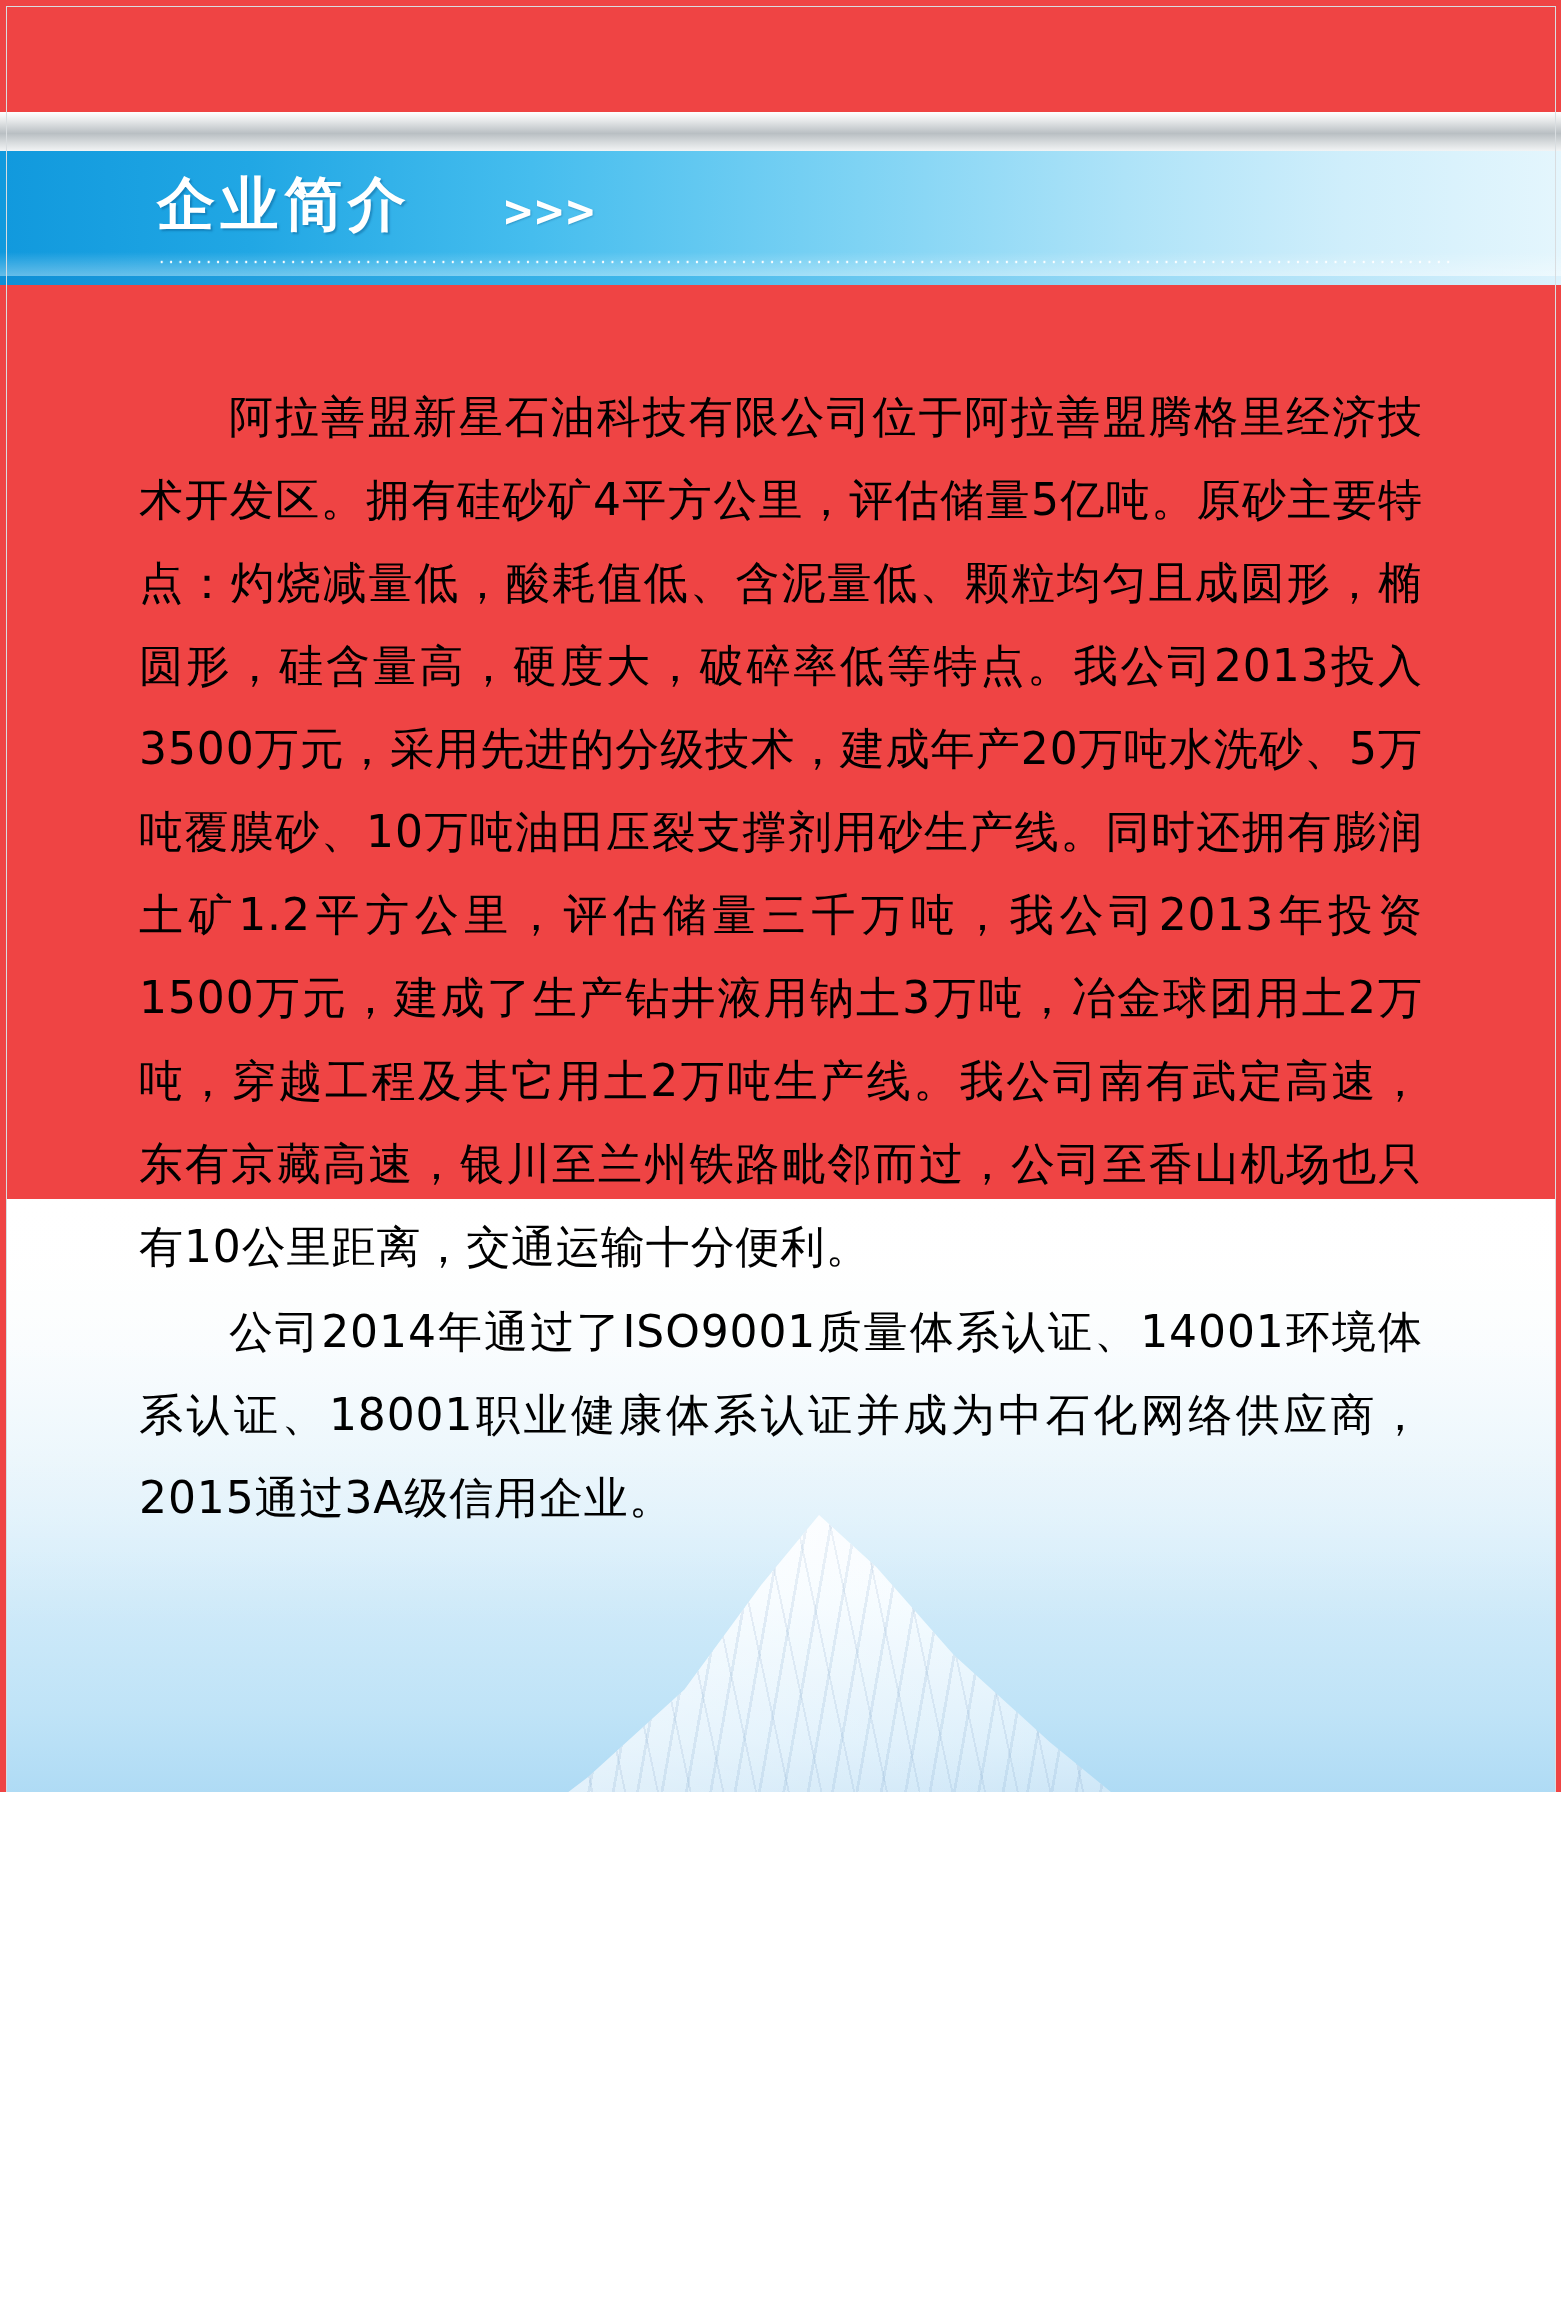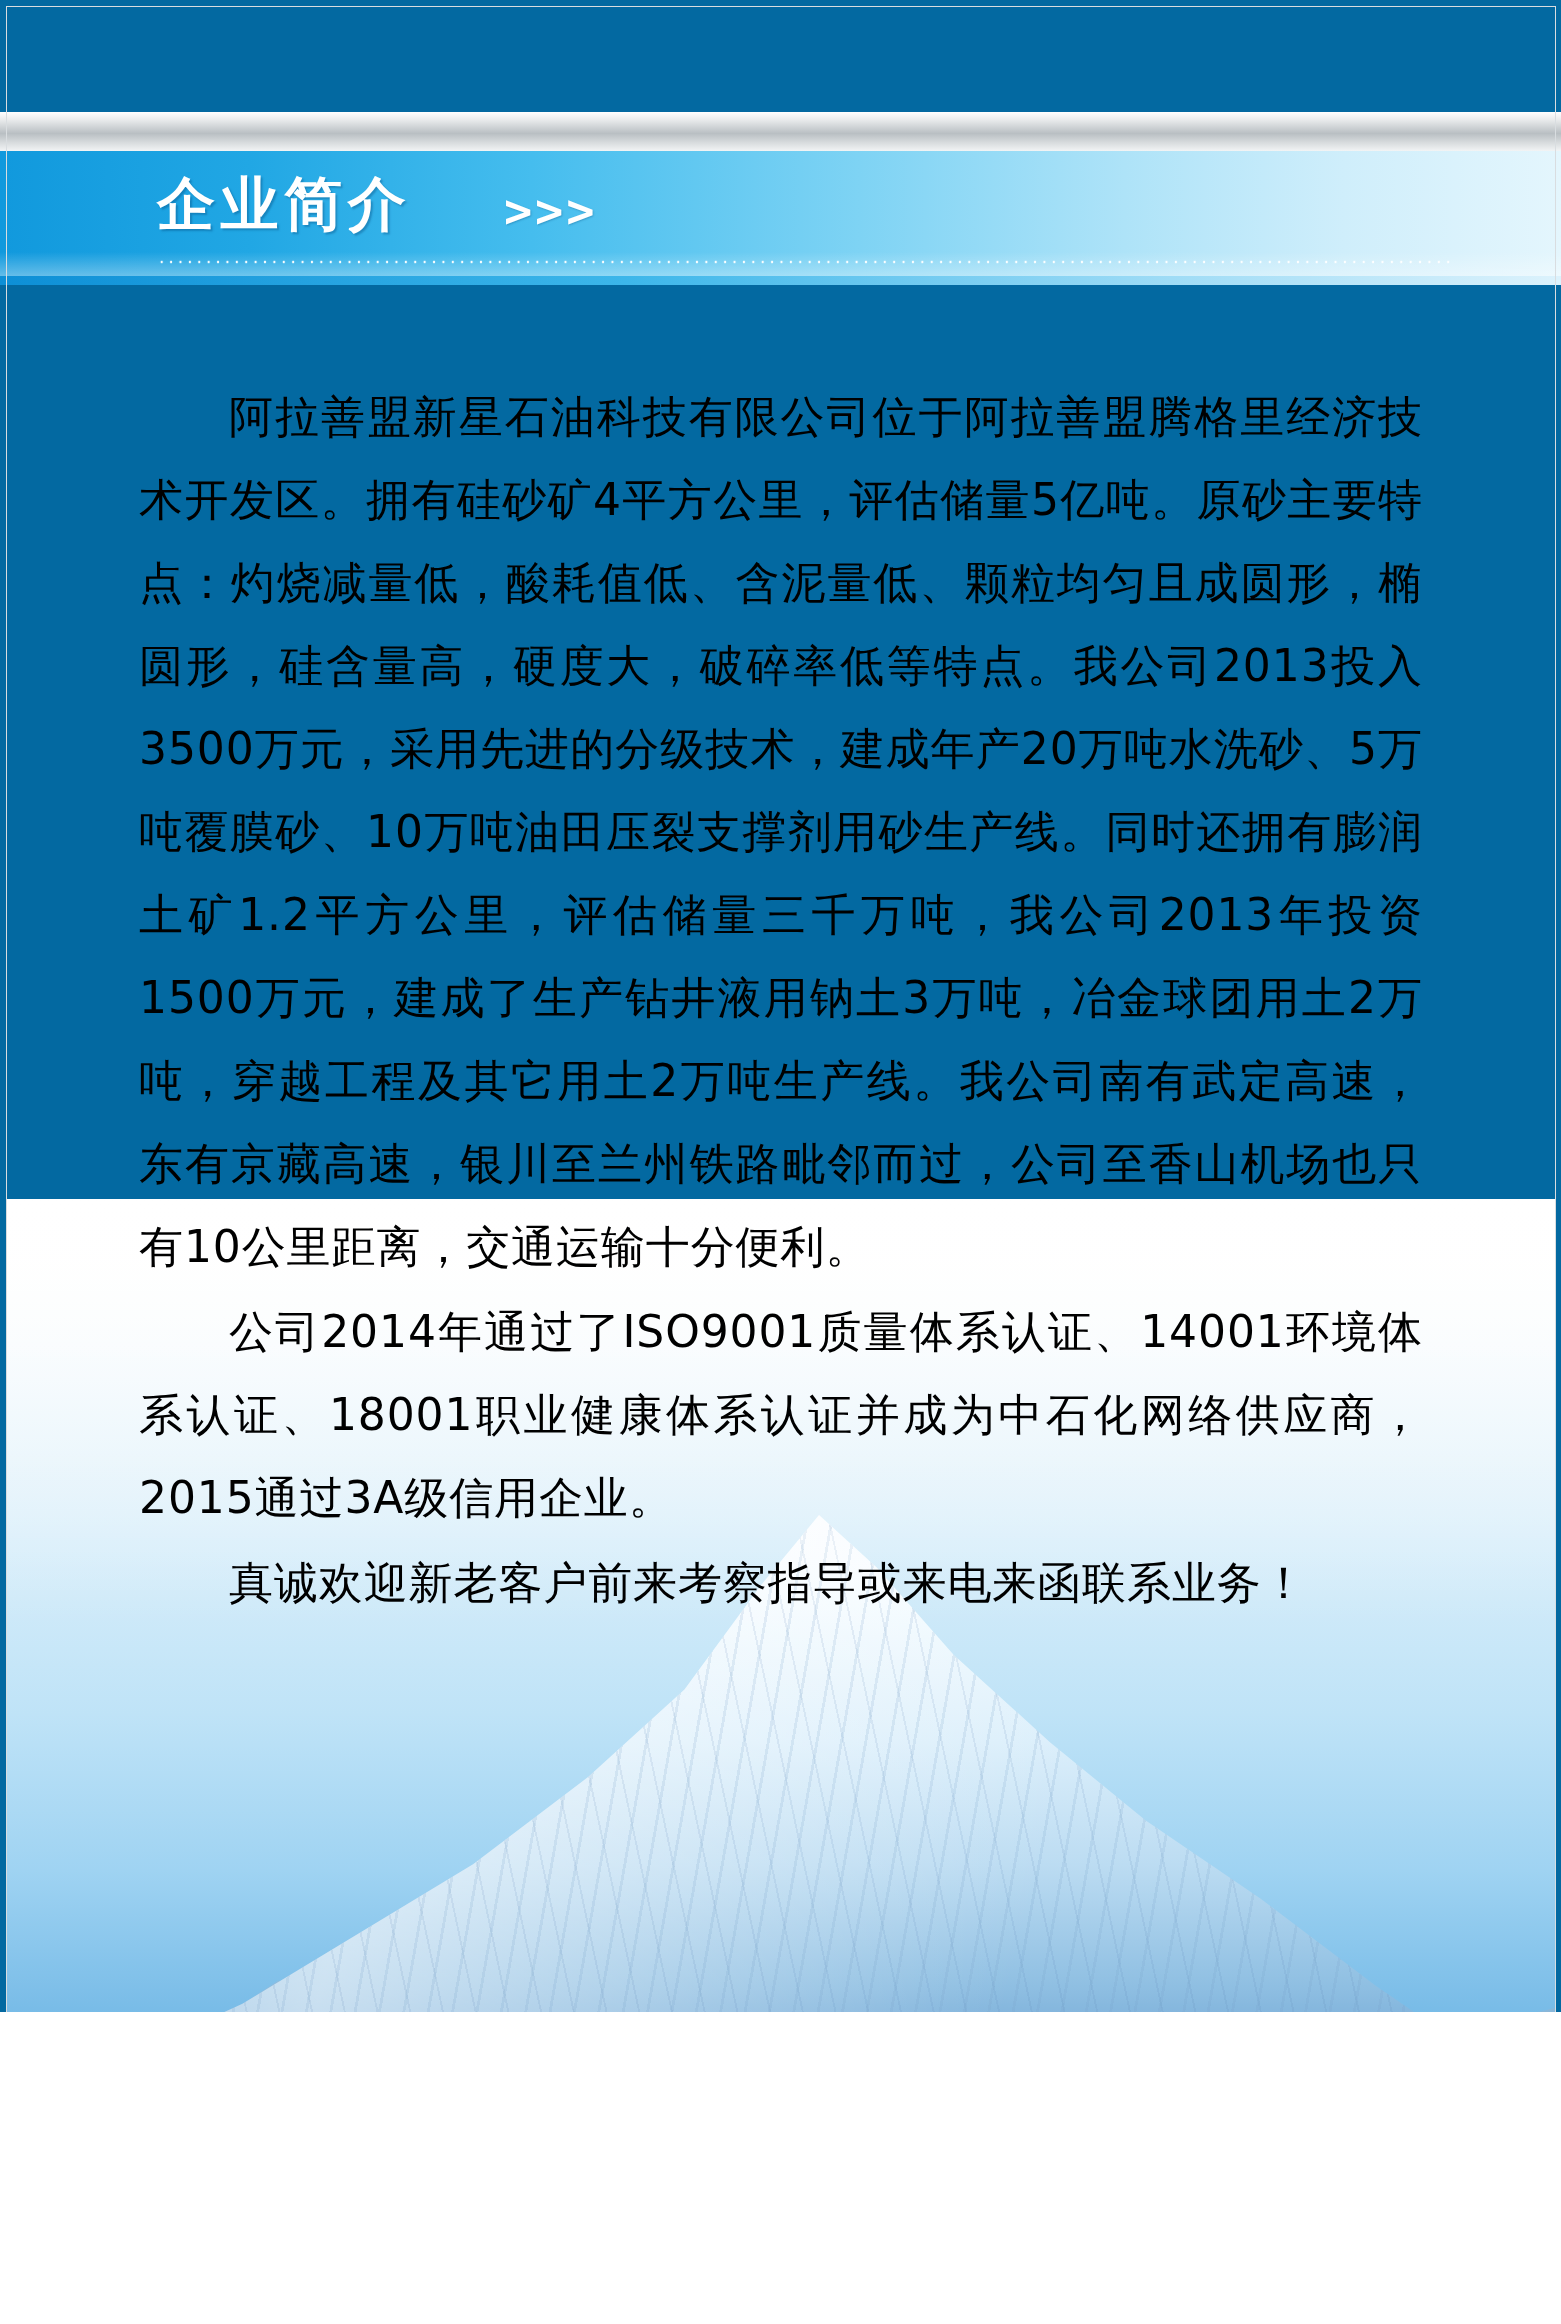--- a/index.html
+++ b/index.html
@@ -11,22 +11,22 @@
   body {
     width: 1562px;
     height: 2324px;
     font-family: "Liberation Sans", "DejaVu Sans", sans-serif;
     overflow: hidden;
   }
 
   .page {
     position: relative;
     width: 1562px;
-    height: 2012px;
-    background: #0369a1;
+    height: 1792px;
+    background: #ef4444;
     overflow: hidden;
     text-decoration: underline;
   }
 
   
   .page-frame {
     position: absolute;
     left: 5.6px;
     top: 5.6px;
     width: 1550px;
@@ -286,18 +286,17 @@
     <div class="header-blue"></div>
     <div class="header-dots"></div>
     <div class="header-underline"></div>
     <div class="header-title">企业简介</div>
     <div class="header-arrows">&gt;&gt;&gt;</div>
   </div>
 
   <div class="content">
     <p class="para">阿拉善盟新星石油科技有限公司位于阿拉善盟腾格里经济技术开发区。拥有硅砂矿4平方公里，评估储量5亿吨。原砂主要特点：灼烧减量低，酸耗值低、含泥量低、颗粒均匀且成圆形，椭圆形，硅含量高，硬度大，破碎率低等特点。我公司2013投入3500万元，采用先进的分级技术，建成年产20万吨水洗砂、5万吨覆膜砂、10万吨油田压裂支撑剂用砂生产线。同时还拥有膨润土矿1.2平方公里，评估储量三千万吨，我公司2013年投资1500万元，建成了生产钻井液用钠土3万吨，冶金球团用土2万吨，穿越工程及其它用土2万吨生产线。我公司南有武定高速，东有京藏高速，银川至兰州铁路毗邻而过，公司至香山机场也只有10公里距离，交通运输十分便利。</p>
     <p class="para">公司2014年通过了ISO9001质量体系认证、14001环境体系认证、18001职业健康体系认证并成为中石化网络供应商，2015通过3A级信用企业。</p>
-    <p class="para">真诚欢迎新老客户前来考察指导或来电来函联系业务！</p>
   </div>
 
   <div class="page-frame"></div>
 </div>
 
 
 </body></html>

